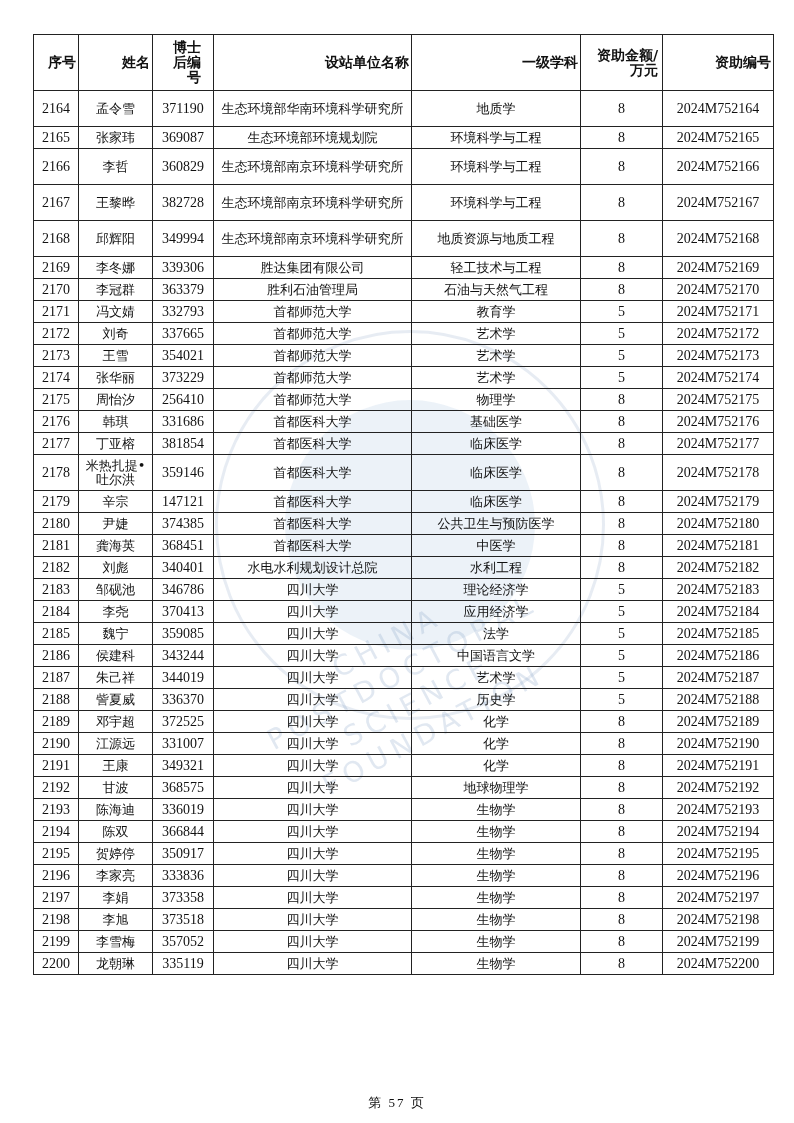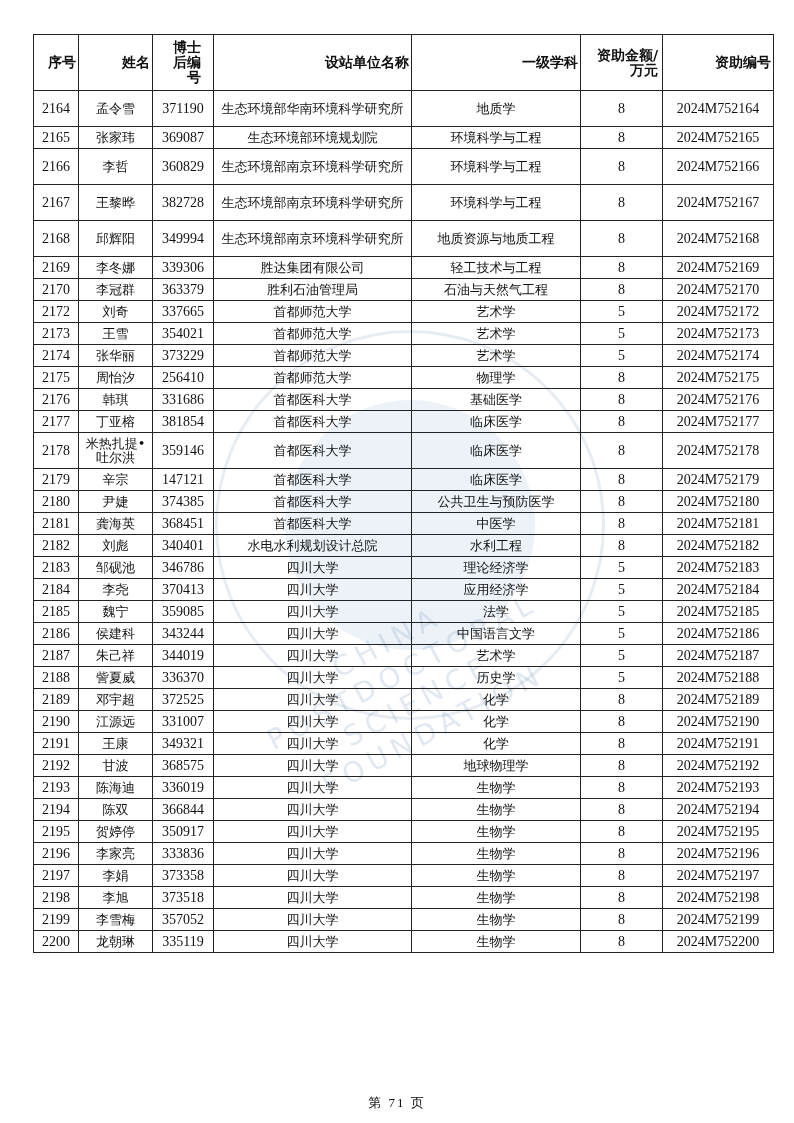--- a/index.html
+++ b/index.html
@@ -116,20 +116,29 @@
       <tr class="single">
         <td class="num">2170</td>
         <td>李冠群</td>
         <td class="num">363379</td>
         <td>胜利石油管理局</td>
         <td>石油与天然气工程</td>
         <td class="num">8</td>
         <td class="num">2024M752170</td>
       </tr>
       <tr class="single">
+        <td class="num">2171</td>
+        <td>冯文婧</td>
+        <td class="num">332793</td>
+        <td>首都师范大学</td>
+        <td>教育学</td>
+        <td class="num">5</td>
+        <td class="num">2024M752171</td>
+      </tr>
+      <tr class="single">
         <td class="num">2172</td>
         <td>刘奇</td>
         <td class="num">337665</td>
         <td>首都师范大学</td>
         <td>艺术学</td>
         <td class="num">5</td>
         <td class="num">2024M752172</td>
       </tr>
       <tr class="single">
         <td class="num">2173</td>
@@ -379,13 +388,13 @@
         <td>龙朝琳</td>
         <td class="num">335119</td>
         <td>四川大学</td>
         <td>生物学</td>
         <td class="num">8</td>
         <td class="num">2024M752200</td>
       </tr>
     </tbody>
 </table>
 
-<div class="footer">第 71 页</div>
+<div class="footer">第 57 页</div>
 
 </body></html>

